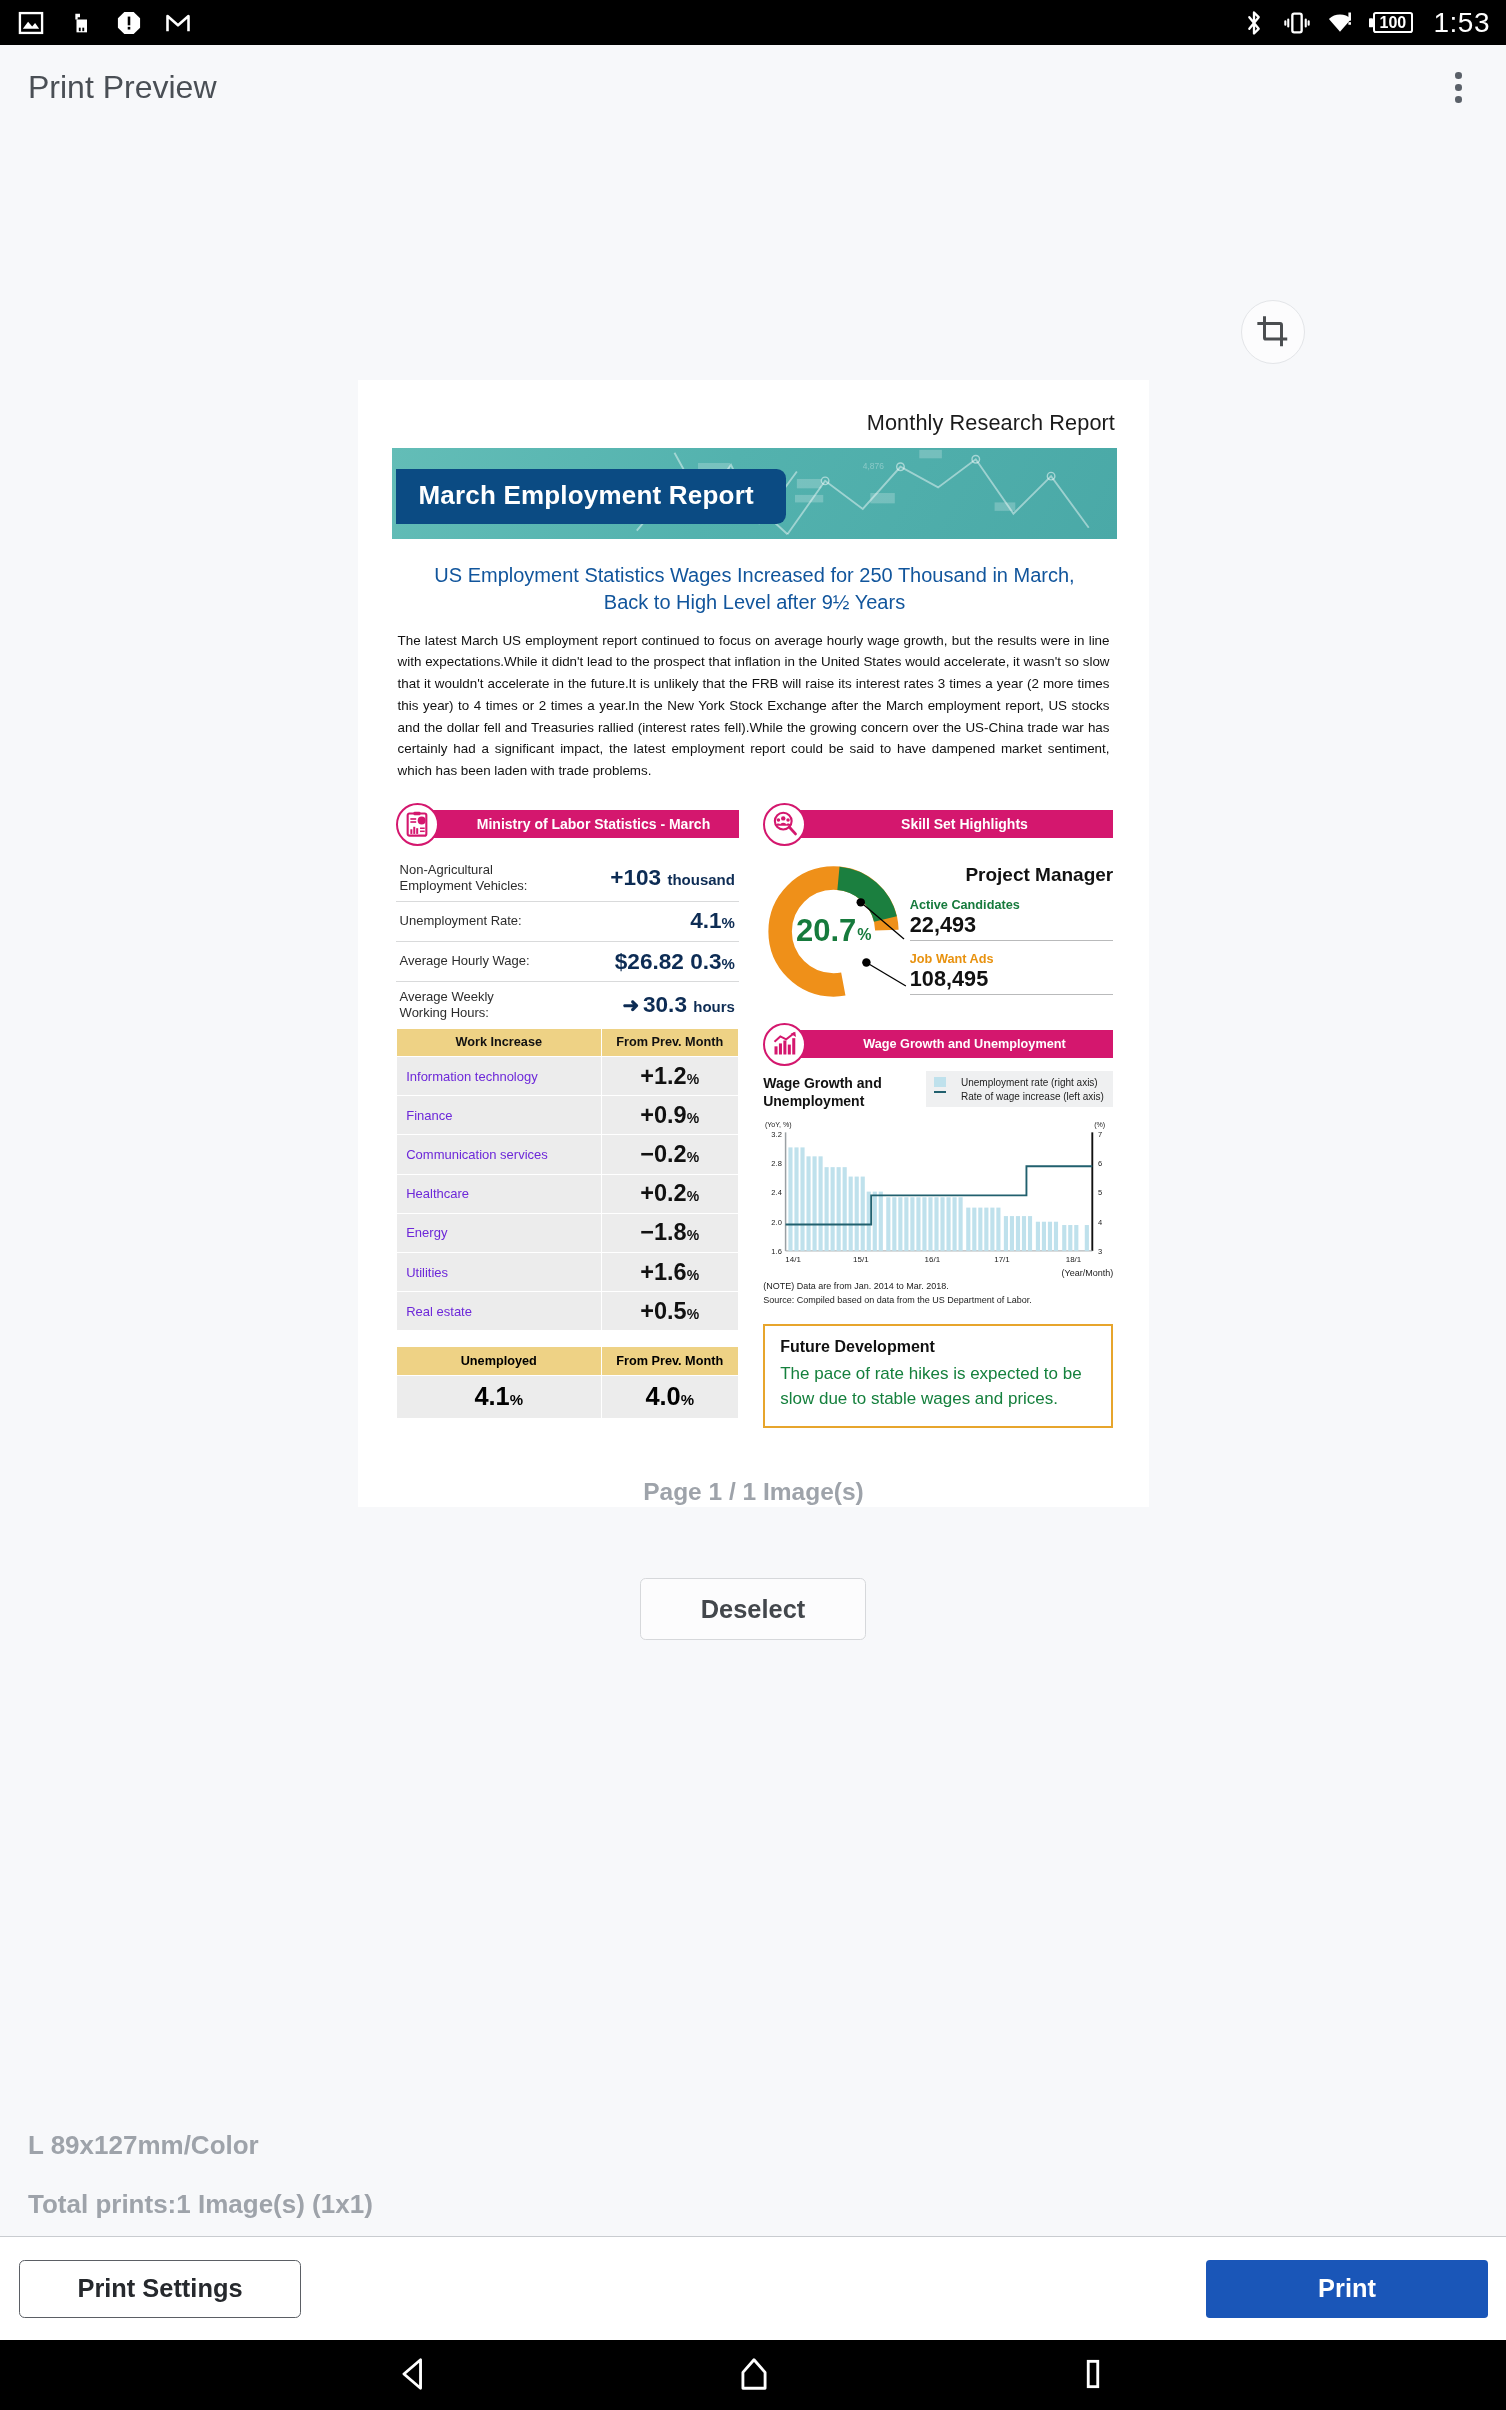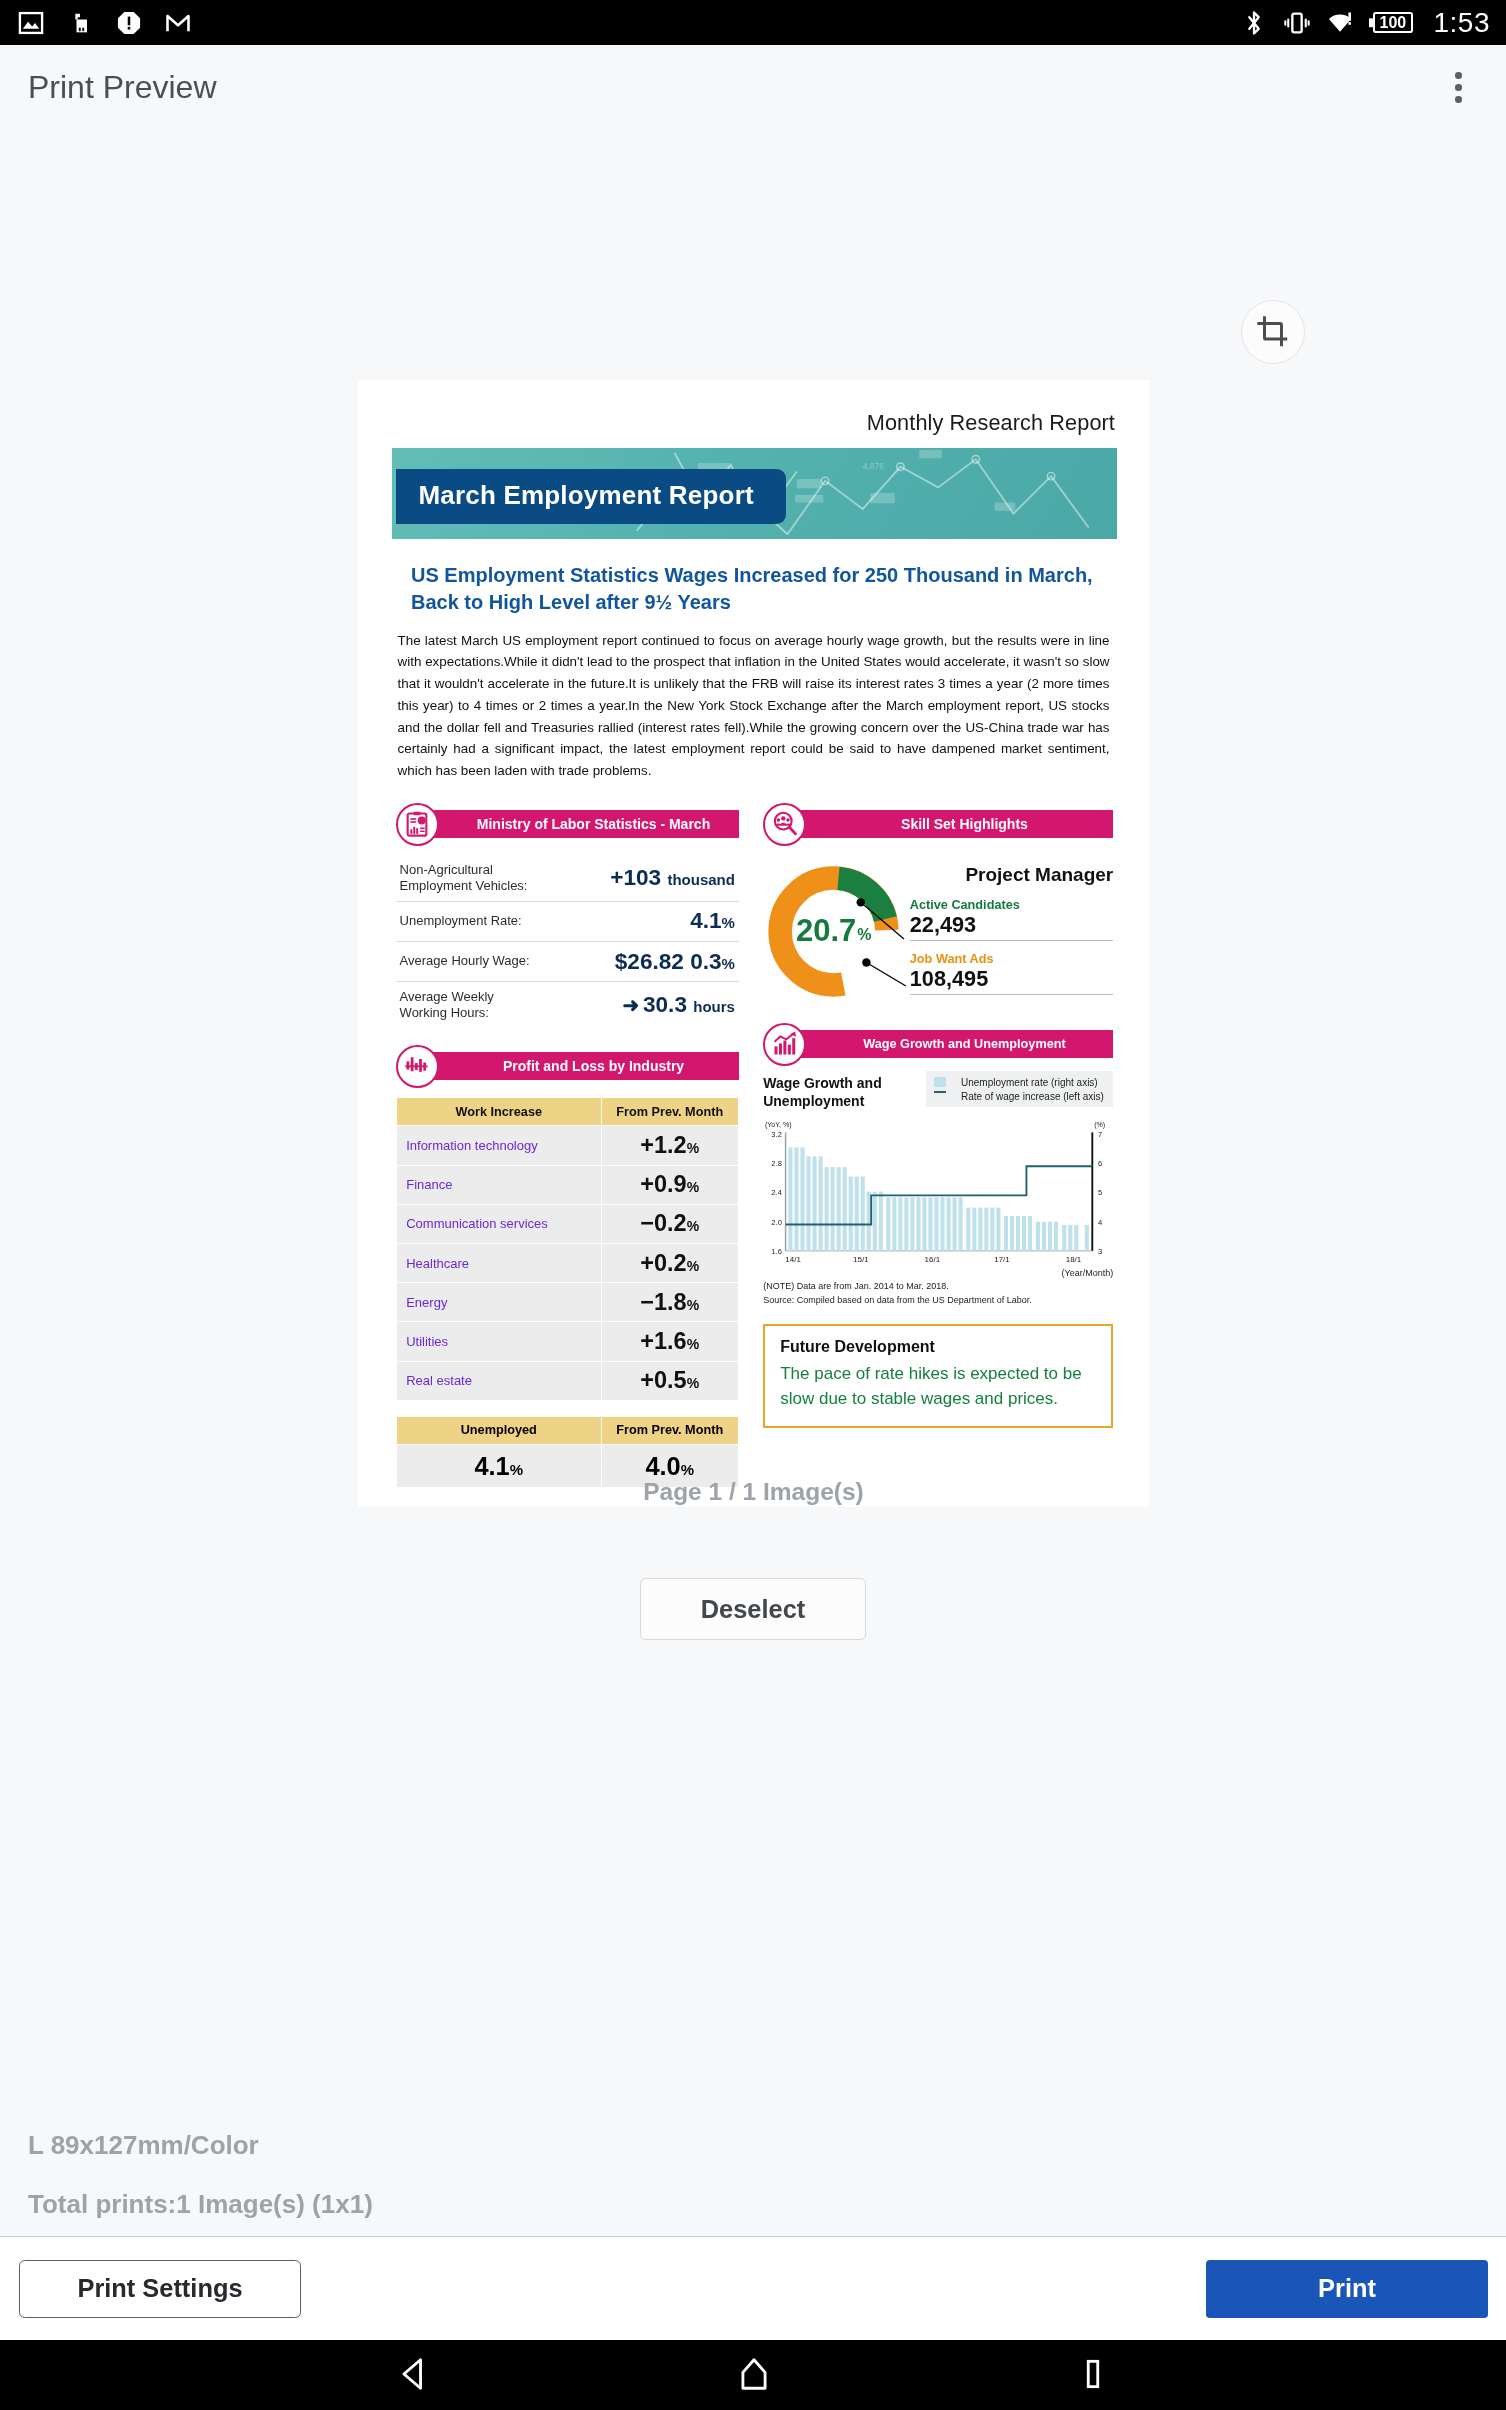--- a/index.html
+++ b/index.html
@@ -74,22 +74,22 @@
     position: absolute; left: 3.8px; top: 21px;
     background: #0b4b83; color: #fff; font-weight: bold;
     font-size: 26px; padding: 11.3px 32px 13px 22.6px;
     border-radius: 0 9.4px 9.4px 0; letter-spacing: 0.2px;
     white-space: nowrap;
   }
 
   
   .rep { background: #fff; padding: 11.3px 0 0 0; }
   .rep-head {
-    color: #11559c; font-weight: bold; font-size: 20px;
-    text-align: left; line-height: 1.38; padding: 11.3px 19px 0;
+    color: #11559c; font-weight: normal; font-size: 20px;
+    text-align: center; line-height: 1.38; padding: 11.3px 19px 0;
   }
   .rep-para {
     font-size: 13.4px; line-height: 1.62; color: #111;
     padding: 13px 7.5px 0 5.6px; text-align: justify;
   }
 
   
   .cols { display: flex; gap: 24.5px; padding: 21px 3.8px 0 3.8px; }
   .col { width: 350px; }
 
@@ -372,33 +372,20 @@
                 </div>
                 <div class="statrow" style="border-bottom:none">
                   <div class="stat-lbl">Average Weekly<br>Working Hours:</div>
                   <div class="stat-val">
                     <span class="arrow-r">➜</span><span>30.3</span>
                     <span class="u">hours</span>
                   </div>
                 </div>
               </div>
 
-              <div class="phead" style="margin-top:17px">
-                <div class="bar">Profit and Loss by Industry</div>
-                <div class="circ">
-                  <svg width="28" height="28" viewBox="0 0 24 24">
-                    <rect x="3" y="8" width="2.4" height="7" fill="#d4176e"></rect>
-                    <rect x="6.6" y="4.5" width="2.4" height="12" fill="#d4176e"></rect>
-                    <rect x="10.2" y="9.5" width="2.4" height="6" fill="#d4176e"></rect>
-                    <rect x="13.8" y="6" width="2.4" height="11" fill="#d4176e"></rect>
-                    <rect x="17.4" y="9" width="2.4" height="7" fill="#d4176e"></rect>
-                    <rect x="2" y="11.5" width="19" height="1.6" fill="#d4176e"></rect>
-                  </svg>
-                </div>
-              </div>
 
               <table class="tbl">
                 <thead>
                   <tr>
                     <th class="c1">Work Increase</th>
                     <th>From Prev. Month</th>
                   </tr>
                 </thead>
                 <tbody>
                   <tr>

